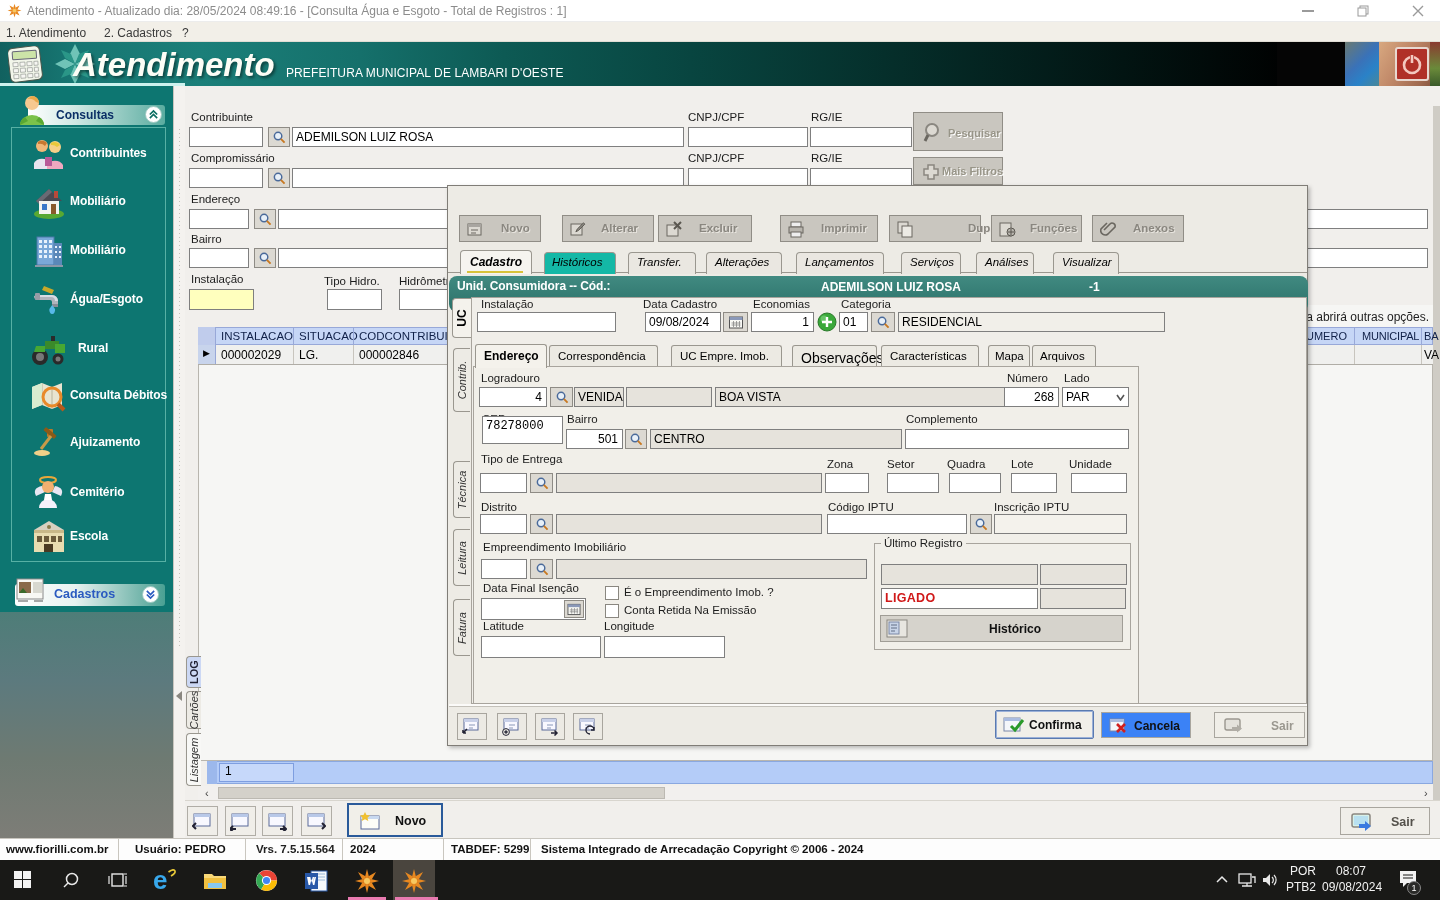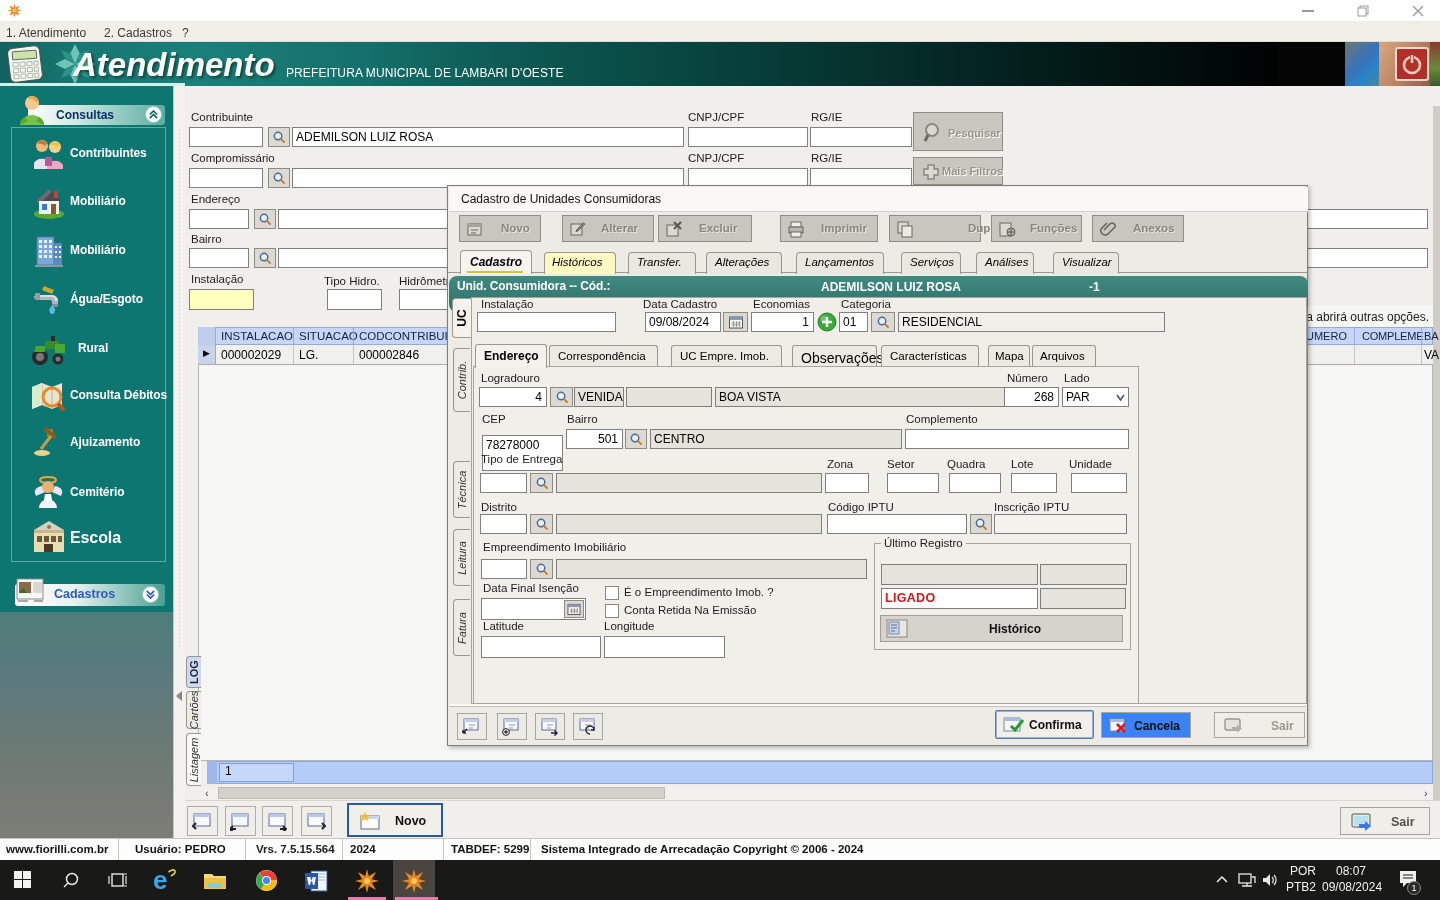--- a/index.html
+++ b/index.html
@@ -24,20 +24,21 @@
           <path d="M12 23 L14 16 L12 12 L10 16 Z"></path>
           <path d="M1 12 L8 10 L12 12 L8 14 Z"></path>
           <path d="M23 12 L16 10 L12 12 L16 14 Z"></path>
           <path d="M4 4 L10 7 L12 12 L7 10 Z"></path>
           <path d="M20 4 L14 7 L12 12 L17 10 Z"></path>
           <path d="M4 20 L10 17 L12 12 L7 14 Z"></path>
           <path d="M20 20 L14 17 L12 12 L17 14 Z"></path>
         </g>
         <circle cx="12" cy="12" r="3" fill="#f8c860"></circle>
       </svg>
+    <div class="abs" style="left:27px;top:4px;font-size:12px;color:#8c8c8c;">Atendimento - Atualizado dia: 28/05/2024 08:49:16 - [Consulta Água e Esgoto - Total de Registros : 1]</div>
     <div class="abs" style="left:1302px;top:10px;width:12px;height:1.5px;background:#9a9a9a;"></div>
     <svg class="abs" style="left:1357px;top:5px" width="12" height="12" viewBox="0 0 12 12">
         <rect x="3" y="1" width="8" height="8" fill="none" stroke="#9a9a9a"></rect>
         <rect x="1" y="3" width="8" height="8" fill="#fff" stroke="#9a9a9a"></rect>
       </svg>
     <svg class="abs" style="left:1412px;top:5px" width="12" height="12" viewBox="0 0 12 12">
         <path d="M1 1 L11 11 M11 1 L1 11" stroke="#9a9a9a" stroke-width="1.4"></path>
       </svg>
   </div>
 
@@ -227,21 +228,21 @@
           <path d="M2 12 h30 v3 h-30 Z" fill="#c8b888"></path>
           <g fill="#6a5a3a">
             <rect x="5" y="18" width="5" height="6"></rect>
             <rect x="12" y="18" width="5" height="6"></rect>
             <rect x="19" y="18" width="5" height="6"></rect>
             <rect x="26" y="18" width="4" height="6"></rect>
           </g>
           <rect x="12" y="26" width="9" height="8" fill="#4a3a22"></rect>
           <circle cx="17" cy="9" r="2" fill="#8a7a4a"></circle>
         </svg></div>
-    <div class="abs" style="left:70px;top:443px;font-size:16px;font-weight:bold;color:#fff;letter-spacing:-.1px;">Escola</div>
+    <div class="abs" style="left:70px;top:443px;font-size:12px;font-weight:bold;color:#fff;letter-spacing:-.1px;">Escola</div>
   </div>
 
   <div class="abs" style="left:15px;top:584px;width:150px;height:22px;background:linear-gradient(90deg,#ffffff 0%,#e8f2f0 40%,#4aa093 100%);border-radius:3px;">
     <div class="abs" style="left:39px;top:3px;font-size:12.5px;font-weight:bold;color:#2a5ac0;">Cadastros</div>
     <div class="abs" style="left:127px;top:2px;width:17px;height:17px;background:#fff;border-radius:50%;border:1px solid #9ac8c0;box-sizing:border-box;">
       <svg width="11" height="11" viewBox="0 0 12 12" style="position:absolute;left:2px;top:2px;">
           <path d="M2 2 L6 6 L10 2 M2 6 L6 10 L10 6" fill="none" stroke="#2a5ac0" stroke-width="1.8"></path>
         </svg>
     </div>
   </div>
@@ -334,21 +335,21 @@
 
   <div class="abs" style="left:198px;top:327px;width:1235px;height:18px;background:#c6d6f6;border:1px solid #98a8d8;box-sizing:border-box;"></div>
   <div class="abs" style="left:198px;top:327px;width:17px;height:18px;background:#c0ccec;border-right:1px solid #98a8d8;"></div>
   <div class="abs" style="left:221px;top:330px;font-size:11.5px;color:#102048;">INSTALACAO</div>
   <div class="abs" style="left:293px;top:327px;width:1px;height:18px;background:#98a8d8;"></div>
   <div class="abs" style="left:299px;top:330px;font-size:11.5px;color:#102048;">SITUACAO</div>
   <div class="abs" style="left:353px;top:327px;width:1px;height:18px;background:#98a8d8;"></div>
   <div class="abs" style="left:359px;top:330px;font-size:11.5px;color:#102048;">CODCONTRIBUINTE</div>
   <div class="abs" style="left:1354px;top:327px;width:1px;height:18px;background:#98a8d8;"></div>
   <div class="abs" style="left:1306px;top:330px;font-size:11px;color:#102048;">UMERO</div>
-  <div class="abs" style="left:1362px;top:330px;font-size:11px;color:#102048;letter-spacing:-.2px;">COMPLEME</div>
+  <div class="abs" style="left:1362px;top:330px;font-size:11px;color:#102048;letter-spacing:-.2px;">MUNICIPAL</div>
   <div class="abs" style="left:1421px;top:327px;width:1px;height:18px;background:#98a8d8;"></div>
   <div class="abs" style="left:1424px;top:330px;font-size:11px;color:#102048;">BA</div>
 
   <div class="abs" style="left:198px;top:345px;width:1235px;height:19px;background:#f0f0ee;border-bottom:1px solid #b0ada6;"></div>
   <div class="abs" style="left:198px;top:345px;width:17px;height:19px;background:#c8d4ec;border-right:1px solid #98a8d8;">
       <span style="position:absolute;left:5px;top:3px;font-size:9px;color:#000;">▶</span>
     </div>
   <div class="abs" style="left:221px;top:348px;font-size:12px;color:#000;">000002029</div>
   <div class="abs" style="left:293px;top:345px;width:1px;height:19px;background:#c8c5be;"></div>
   <div class="abs" style="left:299px;top:348px;font-size:12px;color:#000;">LG.</div>
@@ -418,23 +419,20 @@
     <svg style="position:absolute;left:8px;top:4px" width="24" height="20" viewBox="0 0 24 20">
         <rect x="3" y="2" width="18" height="13" rx="2" fill="#d8f0e8" stroke="#8a8780" stroke-width="1.5"></rect>
         <rect x="5" y="4" width="14" height="9" fill="#b8e0f0"></rect>
         <path d="M10 12 h6 v-3 l6 5 l-6 5 v-3 h-6 Z" fill="#3a7ae0"></path>
       </svg>
     <span style="position:absolute;left:50px;top:7px;font-size:12.5px;font-weight:bold;color:#55524c;">Sair</span>
   </div>
 
   <div class="abs" style="left:447px;top:185px;width:861px;height:561px;background:#edebe5;border:1px solid #807d77;box-sizing:border-box;box-shadow:2px 2px 4px rgba(0,0,0,.25);z-index:5;">
 
-    <div class="abs" style="left:1px;top:1px;width:859px;height:25px;background:#f9f8f6;border-bottom:1px solid #d4d1ca;box-sizing:border-box;">
-      <div class="abs" style="left:12px;top:5px;font-size:12px;color:#111;">Cadastro de Unidades Consumidoras</div>
-    </div>
 
     <div class="tbtn" style="left:11px;top:29px;width:82px;height:27px;">
         <svg style="position:absolute;left:7px;top:6px" width="16" height="15" viewBox="0 0 16 15">
           <rect x="1" y="2" width="13" height="11" fill="#dcd9d2" stroke="#6a6760"></rect>
           <rect x="1" y="2" width="13" height="3" fill="#a8a5a0"></rect>
           <path d="M4 8 h7 M4 11 h5" stroke="#6a6760"></path>
         </svg>
         <span style="position:absolute;left:41px;top:6px;">Novo</span>
       </div>
     <div class="tbtn" style="left:114px;top:29px;width:92px;height:27px;">
@@ -479,21 +477,21 @@
           <path d="M4 9 l6 -6 a3 3 0 0 1 5 3 l-7 7 a4.5 4.5 0 0 1 -7 -5 l6 -6" fill="none" stroke="#6a6760" stroke-width="1.6"></path>
         </svg>
         <span style="position:absolute;left:40px;top:6px;">Anexos</span>
       </div>
 
     <div class="abs" style="left:0px;top:64px;width:859px;height:23px;border-bottom:1px solid #9a978f;box-sizing:border-box;"></div>
     <div class="abs" style="left:12px;top:64px;width:70px;height:23px;background:#f6f4ef;border:1px solid #9a978f;border-bottom:none;border-radius:4px 4px 0 0;">
         <span style="position:absolute;left:9px;top:4px;font-size:12px;font-weight:bold;font-style:italic;">Cadastro</span>
         <span style="position:absolute;left:6px;bottom:1px;width:56px;height:2px;background:#d8c23a;"></span>
       </div>
-    <div class="abs" style="left:96px;top:66px;width:70px;height:21px;background:#fef9c3;border:1px solid #9a978f;border-bottom:none;border-radius:4px 4px 0 0;">
+    <div class="abs" style="left:96px;top:66px;width:70px;height:21px;background:#14b8a6;border:1px solid #9a978f;border-bottom:none;border-radius:4px 4px 0 0;">
         <span style="position:absolute;left:7px;top:3px;font-size:11.5px;font-style:italic;">Históricos</span>
       </div>
     <div class="abs" style="left:180px;top:66px;width:66px;height:21px;background:#eae7e1;border:1px solid #9a978f;border-bottom:none;border-radius:4px 4px 0 0;">
         <span style="position:absolute;left:8px;top:3px;font-size:11.5px;font-style:italic;">Transfer.</span>
       </div>
     <div class="abs" style="left:258px;top:66px;width:74px;height:21px;background:#eae7e1;border:1px solid #9a978f;border-bottom:none;border-radius:4px 4px 0 0;">
         <span style="position:absolute;left:8px;top:3px;font-size:11.5px;font-style:italic;">Alterações</span>
       </div>
     <div class="abs" style="left:348px;top:66px;width:86px;height:21px;background:#eae7e1;border:1px solid #9a978f;border-bottom:none;border-radius:4px 4px 0 0;">
         <span style="position:absolute;left:8px;top:3px;font-size:11.5px;font-style:italic;">Lançamentos</span>
@@ -597,21 +595,21 @@
       <div class="fld fldg" style="left:178px;top:201px;width:86px;height:20px;"></div>
       <div class="fld fldg" style="left:267px;top:201px;width:290px;height:20px;">BOA VISTA</div>
       <div class="lbl" style="left:559px;top:186px;">Número</div>
       <div class="fld" style="left:556px;top:201px;width:55px;height:20px;text-align:right;padding-right:4px;">268</div>
       <div class="lbl" style="left:616px;top:186px;">Lado</div>
       <div class="fld" style="left:614px;top:201px;width:67px;height:20px;">PAR<svg style="position:absolute;right:3px;top:6px" width="9" height="7" viewBox="0 0 9 7">
             <path d="M1 1 L4.5 6 L8 1" fill="none" stroke="#555" stroke-width="1.6"></path>
           </svg></div>
 
       <div class="lbl" style="left:34px;top:227px;">CEP</div>
-      <div class="fld" style="left:34px;top:249px;width:81px;height:36px;">78278000</div>
+      <div class="fld" style="left:34px;top:230px;width:81px;height:28px;font-family:Liberation Mono, monospace;">78278000</div>
       <div class="lbl" style="left:119px;top:227px;">Bairro</div>
       <div class="fld" style="left:118px;top:243px;width:57px;height:20px;text-align:right;padding-right:4px;">501</div>
       <div class="mag" style="left:177px;top:243px;width:22px;height:20px;">
           <svg width="13" height="13" viewBox="0 0 14 14">
             <circle cx="6" cy="6" r="4" fill="#e8f0f8" stroke="#4a6a9a" stroke-width="1.6"></circle>
             <line x1="9" y1="9" x2="13" y2="13" stroke="#c87820" stroke-width="2"></line>
           </svg>
         </div>
       <div class="fld fldg" style="left:202px;top:243px;width:252px;height:20px;">CENTRO</div>
       <div class="lbl" style="left:458px;top:227px;">Complemento</div>

